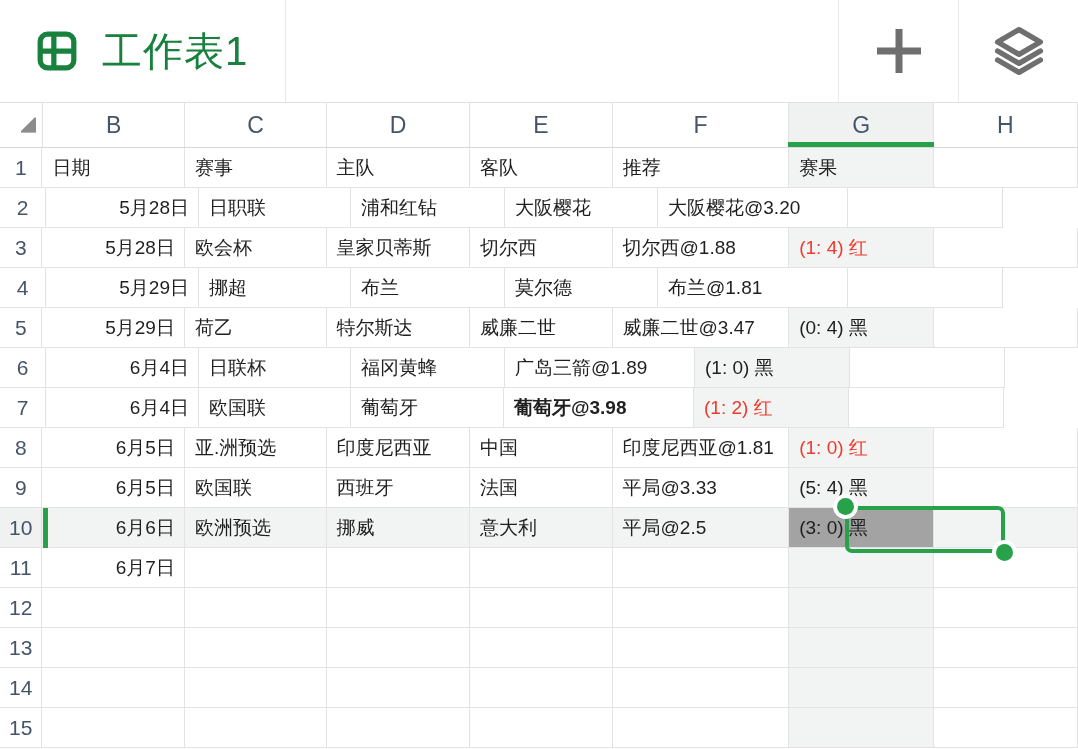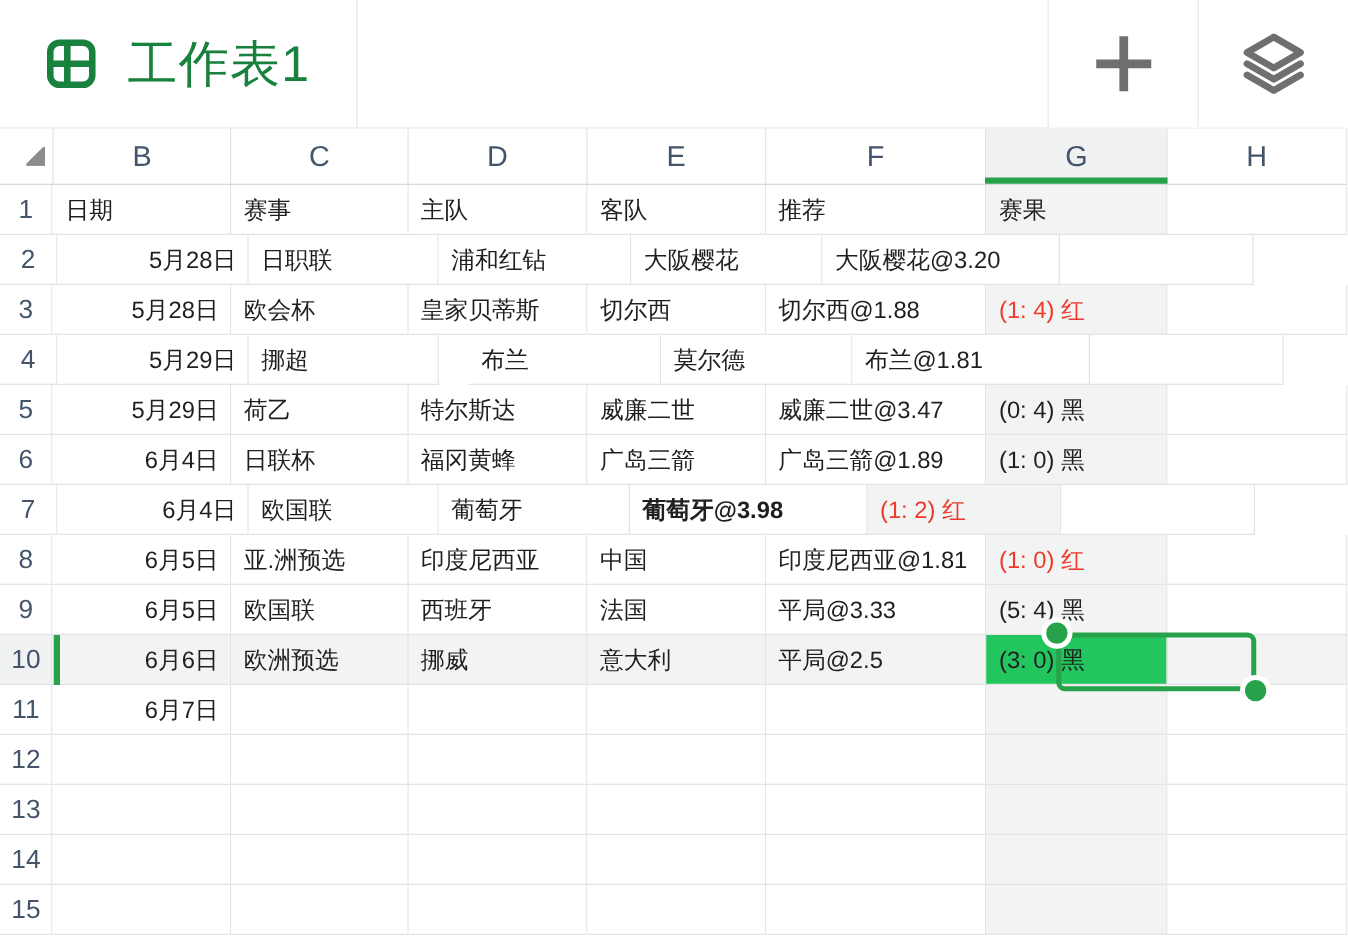--- a/index.html
+++ b/index.html
@@ -31,21 +31,21 @@
   .row-h { width:46px; height:100%; display:flex; align-items:center; justify-content:center;
     font-size:21px; color:#44546a; border-right:1px solid #e3e3e3; border-bottom:1px solid #e3e3e3;
     background:#fff; }
   .cell { height:100%; display:flex; align-items:center; padding:0 10px;
     font-size:19px; color:#1f1f1f; border-right:1px solid #e3e3e3; border-bottom:1px solid #e3e3e3;
     background:#fff; white-space:nowrap; overflow:hidden; }
   .cell.right { justify-content:flex-end; padding-right:9px; }
   .cell.col-g { background:#f2f3f3; }
   .cell.sel-row { background:#f2f3f3; }
   .row-h.sel-row { background:#f0f1f1; }
-  .cell.selected { background:#22c55e; }
+  .cell.selected { background:#a3a3a3; }
   .cell.red { color:#ee3a2c; }
   .cell.bold { font-weight:700; }
 
   
   .row-indicator { position:absolute; left:43px; top:405px; width:5px; height:40px; background:#27a24a; z-index:4; }
   .sel-box { position:absolute; left:845px; top:403px; width:160px; height:47px;
     border:4px solid #27a24a; border-radius:7px; z-index:5; pointer-events:none; }
   .handle { position:absolute; width:17px; height:17px; border-radius:50%; background:#27a24a;
     box-shadow:0 0 0 4px #fff, 0 1px 3px rgba(0,0,0,.2); z-index:6; cursor:grab; }
   .handle.tl { left:837px; top:395px; }
@@ -124,41 +124,40 @@
           <div class="cell" style="width: 154px;">皇家贝蒂斯</div>
           <div class="cell" style="width: 153px;">切尔西</div>
           <div class="cell" style="width: 190px;">切尔西@1.88</div>
           <div class="cell col-g red" style="width: 155px;">(1: 4) 红</div>
           <div class="cell" style="width: 155px;"></div>
         </div>
         <div class="sheet-row">
           <div class="row-h">4</div>
           <div class="cell right" style="width: 153px;">5月29日</div>
           <div class="cell" style="width: 152px;">挪超</div>
-          <div class="cell" style="width: 154px; margin-left: 24px;">布兰</div>
+          <div class="cell" style="width: 154px;">布兰</div>
           <div class="cell" style="width: 153px;">莫尔德</div>
           <div class="cell" style="width: 190px;">布兰@1.81</div>
           <div class="cell" style="width: 155px;"></div>
         </div>
         <div class="sheet-row">
           <div class="row-h">5</div>
           <div class="cell right" style="width: 153px;">5月29日</div>
           <div class="cell" style="width: 152px;">荷乙</div>
           <div class="cell" style="width: 154px;">特尔斯达</div>
           <div class="cell" style="width: 153px;">威廉二世</div>
           <div class="cell" style="width: 190px;">威廉二世@3.47</div>
           <div class="cell col-g" style="width: 155px;">(0: 4) 黑</div>
           <div class="cell" style="width: 155px;"></div>
         </div>
         <div class="sheet-row">
           <div class="row-h">6</div>
           <div class="cell right" style="width: 153px;">6月4日</div>
           <div class="cell" style="width: 152px;">日联杯</div>
           <div class="cell" style="width: 154px;">福冈黄蜂</div>
-          <div class="cell" style="width: 153px;">广岛三箭</div>
           <div class="cell" style="width: 190px;">广岛三箭@1.89</div>
           <div class="cell col-g" style="width: 155px;">(1: 0) 黑</div>
           <div class="cell" style="width: 155px;"></div>
         </div>
         <div class="sheet-row">
           <div class="row-h">7</div>
           <div class="cell right" style="width: 153px;">6月4日</div>
           <div class="cell" style="width: 152px;">欧国联</div>
           <div class="cell" style="width: 153px;">葡萄牙</div>
           <div class="cell bold" style="width: 190px;">葡萄牙@3.98</div>

